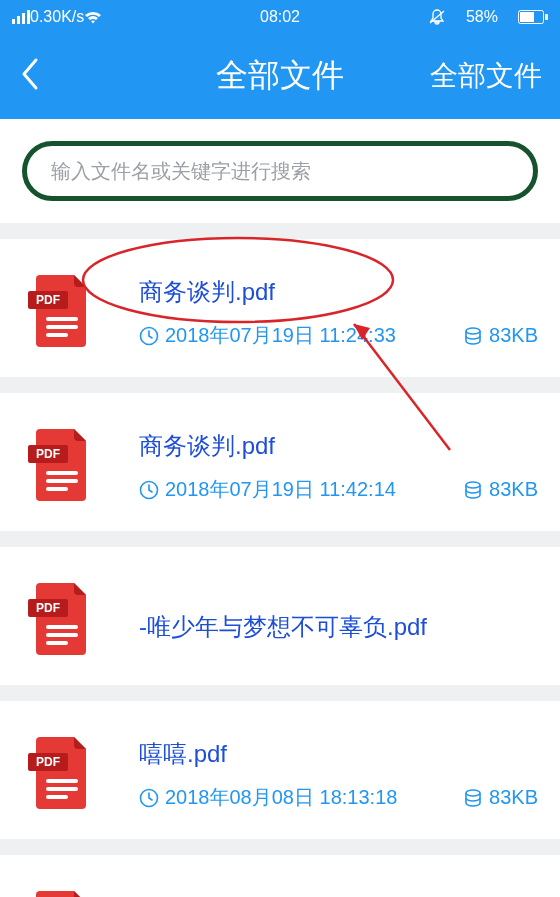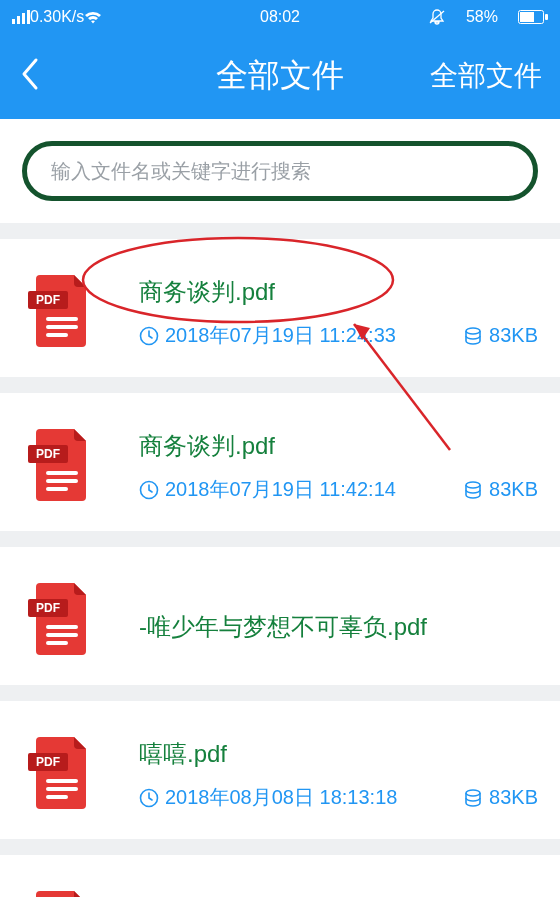--- a/index.html
+++ b/index.html
@@ -66,21 +66,21 @@
   position:relative;
 }
 .file-item:first-child { margin-top: 16px; }
 .pdf-icon {
   width: 70px; height: 80px; position:relative; flex-shrink:0;
   margin-top:2px;
 }
 .pdf-glyph { position:absolute; inset:0; }
 .file-info { flex:1; min-width:0; }
 .file-name {
-  font-size:24px; color:#15803d; margin-bottom:14px;
+  font-size:24px; color:#1d4ed8; margin-bottom:14px;
   white-space:nowrap; overflow:hidden; text-overflow:ellipsis;
 }
 .file-meta {
   display:flex; align-items:center; gap:10px;
   font-size:20px; color:#2196f3;
 }
 .meta-date { display:flex; align-items:center; gap:6px; flex:1; min-width:0;}
 .meta-size { display:flex; align-items:center; gap:6px; margin-left:auto;}
 .clock-icon, .db-icon { display:flex; align-items:center; }
 .annotation-ellipse {

